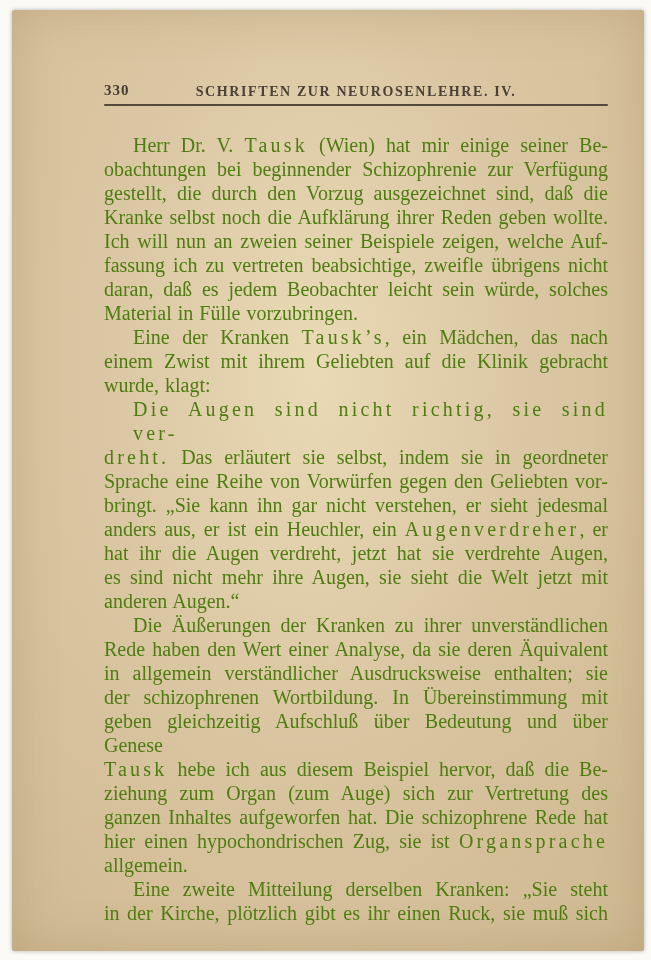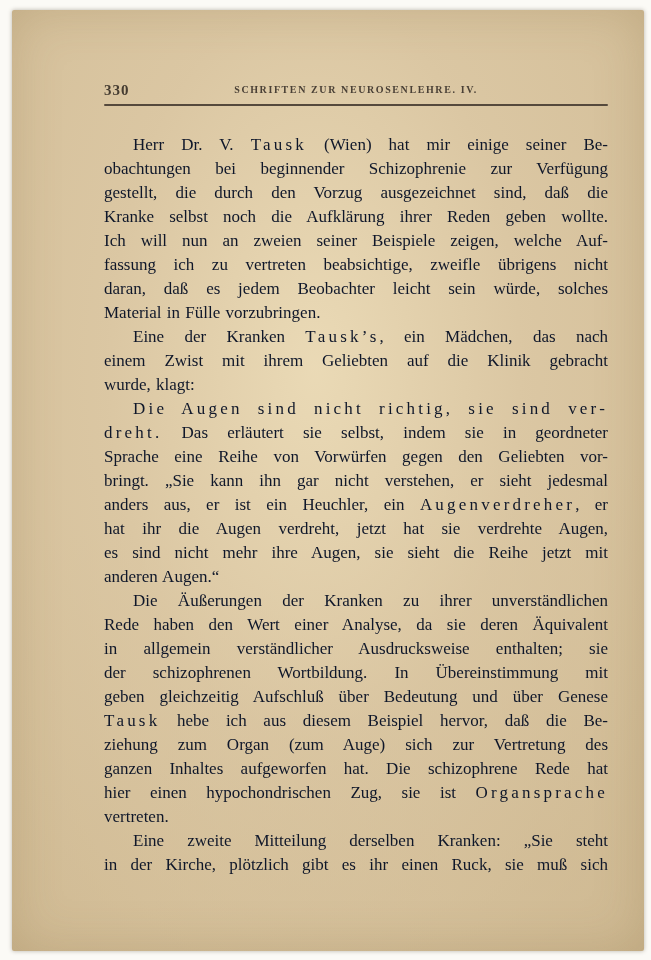--- a/index.html
+++ b/index.html
@@ -18,30 +18,30 @@
     box-shadow: inset 0 0 50px rgba(124,96,48,.22), 0 0 4px rgba(60,50,30,.35);
     border-radius:2px;
   }
   .header{position:absolute;left:104px;width:504px;top:82px;height:20px;}
   .page-number{
     position:absolute;left:0;top:0;
     font-size:15px;font-weight:bold;letter-spacing:1px;color:#453c31;
   }
   .running-title{
     position:absolute;left:0;right:0;top:2px;text-align:center;
-    font-size:10px;font-weight:bold;letter-spacing:1.6px;color:#4a4036;
+    font-size:14px;font-weight:bold;letter-spacing:1.6px;color:#4a4036;
     white-space:nowrap;
   }
   .header-rule{
     position:absolute;left:104px;width:504px;top:104px;height:2px;
     background:#55493c;border-radius:1px;
   }
   .text-block{
     position:absolute;left:104px;width:504px;top:133px;
-    font-size:17px;line-height:24px;color:#0f172a;
+    font-size:20px;line-height:24px;color:#4d7c0f;
   }
   .line{
     text-align:justify;
     text-align-last:justify;
     word-spacing:1px;
     white-space:normal;
   }
   .line.indent{padding-left:29px;}
   .line.end{text-align:right;text-align-last:left;}
   .sp{letter-spacing:3.2px;}
@@ -73,32 +73,32 @@
       <div class="line"><span>einem Zwist mit ihrem Geliebten auf die Klinik gebracht</span></div>
       <div class="line end"><span>wurde, klagt:</span></div>
     </div>
     <div>
       <div class="line indent"><span class="sp">Die Augen sind nicht richtig, sie sind ver-</span></div>
       <div class="line"><span class="sp">dreht.</span><span> Das erläutert sie selbst, indem sie in geordneter</span></div>
       <div class="line"><span>Sprache eine Reihe von Vorwürfen gegen den Geliebten vor-</span></div>
       <div class="line"><span>bringt. „Sie kann ihn gar nicht verstehen, er sieht jedesmal</span></div>
       <div class="line"><span>anders aus, er ist ein Heuchler, ein </span><span class="sp">Augenverdreher</span><span>, er</span></div>
       <div class="line"><span>hat ihr die Augen verdreht, jetzt hat sie verdrehte Augen,</span></div>
-      <div class="line"><span>es sind nicht mehr ihre Augen, sie sieht die Reihe jetzt mit</span></div>
+      <div class="line"><span>es sind nicht mehr ihre Augen, sie sieht die Welt jetzt mit</span></div>
       <div class="line end"><span>anderen Augen.“</span></div>
     </div>
     <div>
       <div class="line indent"><span>Die Äußerungen der Kranken zu ihrer unverständlichen</span></div>
       <div class="line"><span>Rede haben den Wert einer Analyse, da sie deren Äquivalent</span></div>
       <div class="line"><span>in allgemein verständlicher Ausdrucksweise enthalten; sie</span></div>
       <div class="line"><span>der schizophrenen Wortbildung. In Übereinstimmung mit</span></div>
       <div class="line"><span>geben gleichzeitig Aufschluß über Bedeutung und über Genese</span></div>
       <div class="line"><span class="sp">Tausk</span><span> hebe ich aus diesem Beispiel hervor, daß die Be-</span></div>
       <div class="line"><span>ziehung zum Organ (zum Auge) sich zur Vertretung des</span></div>
       <div class="line"><span>ganzen Inhaltes aufgeworfen hat. Die schizophrene Rede hat</span></div>
       <div class="line"><span>hier einen hypochondrischen Zug, sie ist </span><span class="sp">Organsprache</span></div>
-      <div class="line end"><span>vertreten.</span></div>
+      <div class="line end"><span>allgemein.</span></div>
     </div>
     <div>
       <div class="line indent"><span>Eine zweite Mitteilung derselben Kranken: „Sie steht</span></div>
       <div class="line"><span>in der Kirche, plötzlich gibt es ihr einen Ruck, sie muß sich</span></div>
     </div>
   </div>
 
 </body></html>

